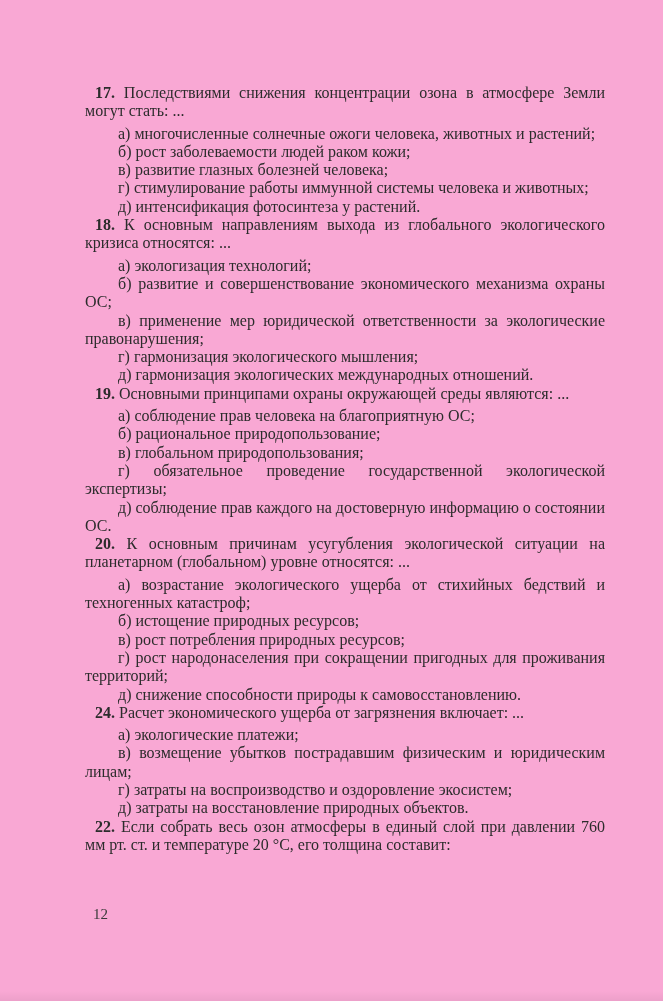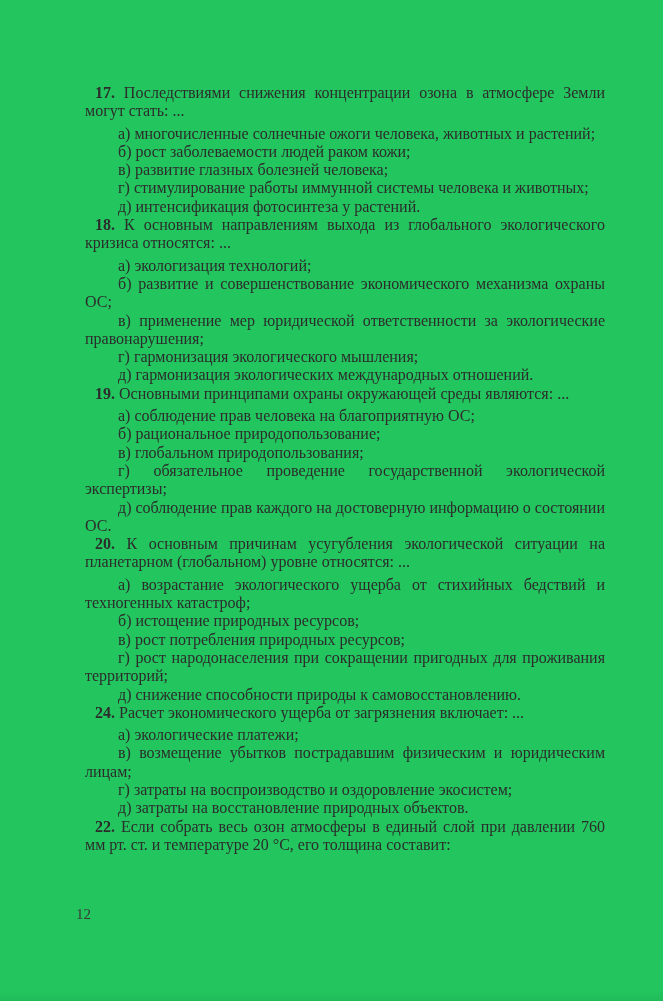--- a/index.html
+++ b/index.html
@@ -4,21 +4,21 @@
 <style>
   html, body {
     margin: 0;
     padding: 0;
     background: #ffffff;
   }
   .page {
     position: relative;
     width: 663px;
     height: 1001px;
-    background: #22c55e;
+    background: #f9a8d4;
     overflow: hidden;
     font-family: "Liberation Serif", "DejaVu Serif", serif;
     color: #2c2c2c;
   }
   
   .page::after {
     content: "";
     position: absolute;
     left: 0; right: 0; bottom: 0;
     height: 10px;
@@ -42,21 +42,21 @@
   }
   .qnum { font-weight: bold; }
   .options { margin-top: 4px; }
   .option {
     margin: 0;
     text-align: justify;
     text-indent: 33px;
   }
   .page-number {
     position: absolute;
-    left: 76px;
+    left: 93px;
     top: 906px;
     font-size: 15px;
     color: #3a3a3a;
   }
 </style>
 </head>
 <body>
 
 <div class="page">
   <div class="content">

